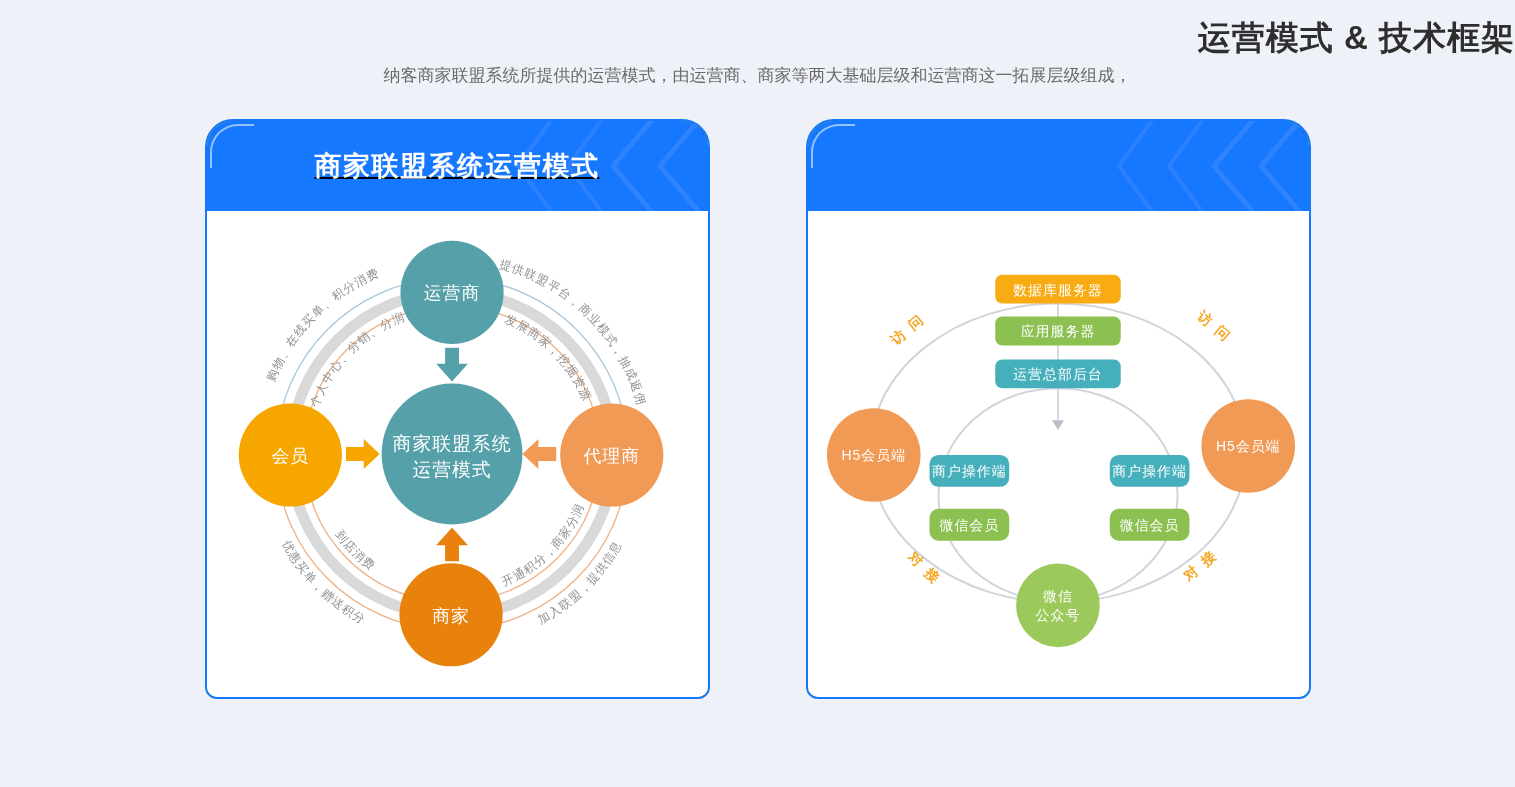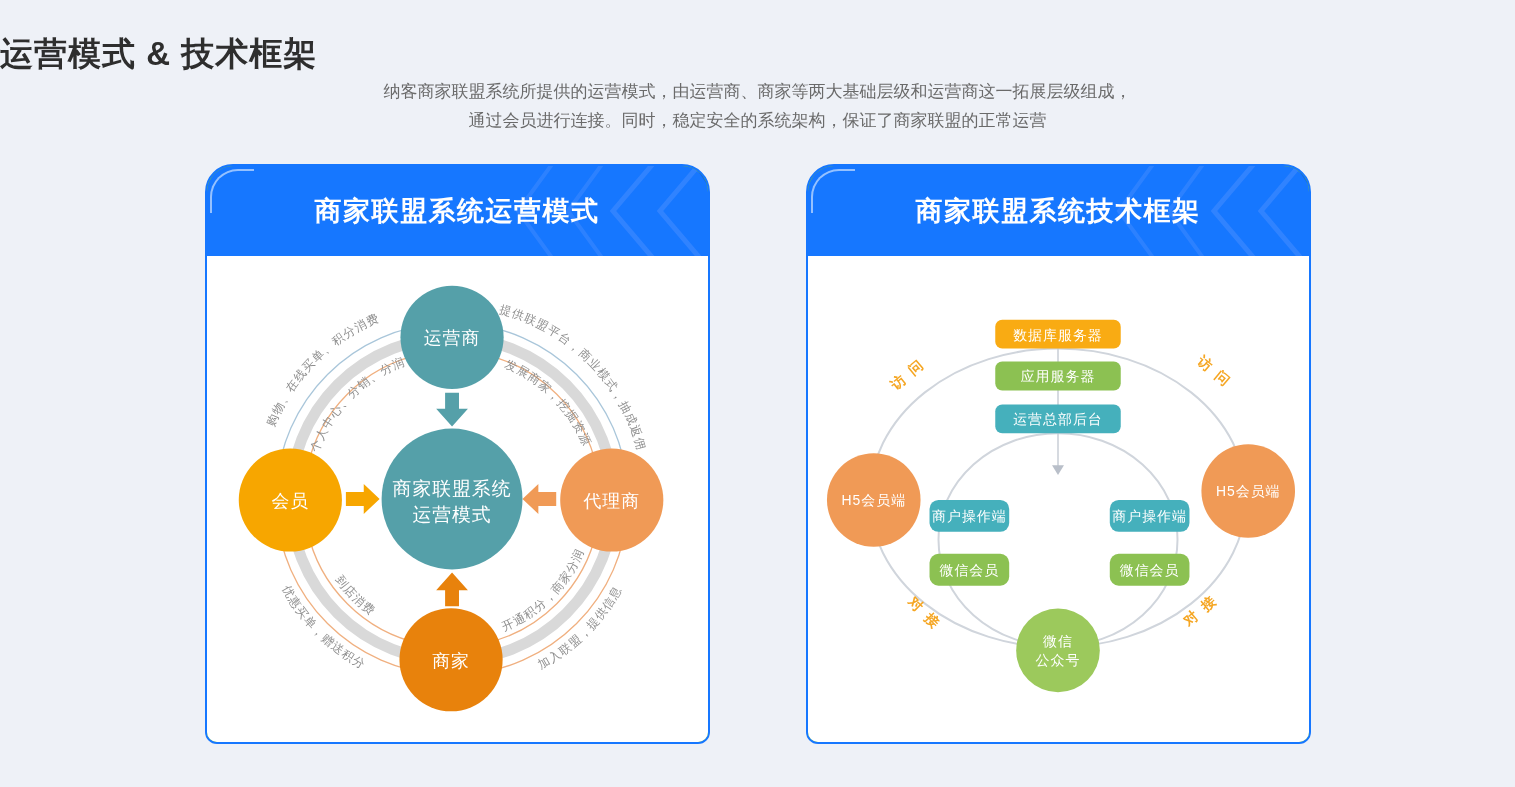--- a/index.html
+++ b/index.html
@@ -1,21 +1,21 @@
 <!DOCTYPE html>
 <html><head>
 <meta charset="utf-8">
 <style>
   * { margin:0; padding:0; box-sizing:border-box; }
   body { font-family: "Liberation Sans", "DejaVu Sans", sans-serif; }
   .page { width:1515px; height:787px; background:#eef1f7; overflow:hidden; }
-  .page-title { text-align:left; padding-top:32px; font-size:33px; font-weight:bold; color:#2e2e2e; letter-spacing:1px; }
+  .page-title { text-align:right; padding-top:16px; font-size:33px; font-weight:bold; color:#2e2e2e; letter-spacing:1px; }
   .page-subtitle { text-align:center; font-size:17px; color:#6a6a6a; line-height:29px; }
   .cards { display:flex; justify-content:center; gap:96px; margin-top:29px; }
-  .card { width:505px; height:580px; border:2px solid #1677ff; border-radius:28px 28px 12px 12px; background:#84cc16; overflow:hidden; position:relative; }
+  .card { width:505px; height:580px; border:2px solid #1677ff; border-radius:28px 28px 12px 12px; background:#84cc16; overflow:hidden; position:relative;text-decoration:underline; }
   .card-header { position:relative; height:90px; background:#1677ff; display:flex; align-items:center; justify-content:center; overflow:hidden; }
   .card-header h2 { color:#fff; font-size:27px; font-weight:bold; letter-spacing:1.5px; position:relative; z-index:2; }
   .chevrons { position:absolute; right:0; top:0; height:100%; z-index:1; }
   .corner-arc { position:absolute; left:3px; top:3px; width:44px; height:44px; border-top:2px solid rgba(255,255,255,.55); border-left:2px solid rgba(255,255,255,.55); border-radius:28px 0 0 0; z-index:1; }
   .card-body { height:486px; background:#fff; }
   .card-body svg { display:block; }
   text { font-family:"Liberation Sans","DejaVu Sans",sans-serif; }
   .node-label { fill:#ffffff; font-size:18px; letter-spacing:1px; }
   .center-label { fill:#ffffff; font-size:19px; letter-spacing:1px; }
   .arc-text { fill:#8e8e8e; font-size:12px; letter-spacing:1px; }
@@ -24,21 +24,20 @@
   .edge-label { fill:#f5a623; font-size:14px; font-weight:bold; letter-spacing:9px; }
 </style>
 </head>
 <body>
 
 <div class="page">
 
   <h1 class="page-title">运营模式 &amp; 技术框架</h1>
   <div class="page-subtitle">
     <div>纳客商家联盟系统所提供的运营模式，由运营商、商家等两大基础层级和运营商这一拓展层级组成，</div>
-    <div>通过会员进行连接。同时，稳定安全的系统架构，保证了商家联盟的正常运营</div>
   </div>
 
   <div class="cards">
 
     <div class="card">
       <div class="card-header">
         <svg class="chevrons" width="260" height="90" viewBox="0 0 260 90">
           <path d="M110,-10 L70,45 L110,100" fill="none" stroke="#3f8bff" stroke-width="4" opacity="0.55"></path>
           <path d="M160,-10 L120,45 L160,100" fill="none" stroke="#3f8bff" stroke-width="4" opacity="0.55"></path>
           <path d="M215,-14 L165,45 L215,104" fill="none" stroke="#3f8bff" stroke-width="5" opacity="0.65"></path>
@@ -105,21 +104,20 @@
     <div class="card">
       <div class="card-header">
         <svg class="chevrons" width="260" height="90" viewBox="0 0 260 90">
           <path d="M110,-10 L70,45 L110,100" fill="none" stroke="#3f8bff" stroke-width="4" opacity="0.55"></path>
           <path d="M160,-10 L120,45 L160,100" fill="none" stroke="#3f8bff" stroke-width="4" opacity="0.55"></path>
           <path d="M215,-14 L165,45 L215,104" fill="none" stroke="#3f8bff" stroke-width="5" opacity="0.65"></path>
           <path d="M262,-14 L212,45 L262,104" fill="none" stroke="#3f8bff" stroke-width="5" opacity="0.65"></path>
           <path d="M240,-10 L260,20 L260,-10 Z" fill="#0d5ed8" opacity="0.6"></path>
         </svg>
         <span class="corner-arc"></span>
-        <h2>商家联盟系统技术框架</h2>
       </div>
       <div class="card-body">
         <svg width="501" height="486" viewBox="0 0 503 488">
 
           <ellipse cx="251" cy="243" rx="189" ry="150" fill="none" stroke="#d0d5dc" stroke-width="2"></ellipse>
           <ellipse cx="251" cy="285" rx="120" ry="107" fill="none" stroke="#d0d5dc" stroke-width="2"></ellipse>
 
           <line x1="251" y1="78" x2="251" y2="212" stroke="#c9ced6" stroke-width="1.5"></line>
           <polygon points="245,210 257,210 251,220" fill="#b9bfc9"></polygon>
 

